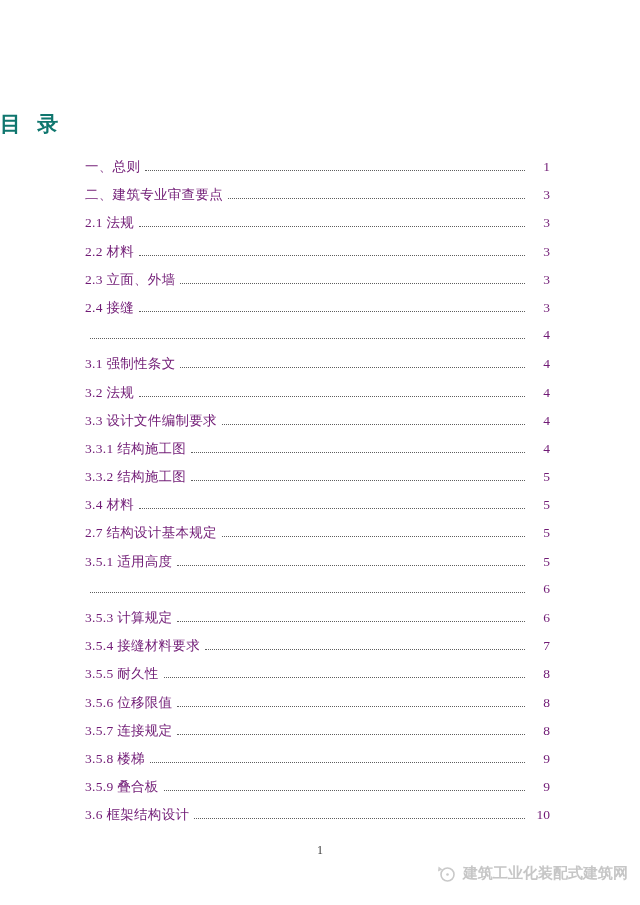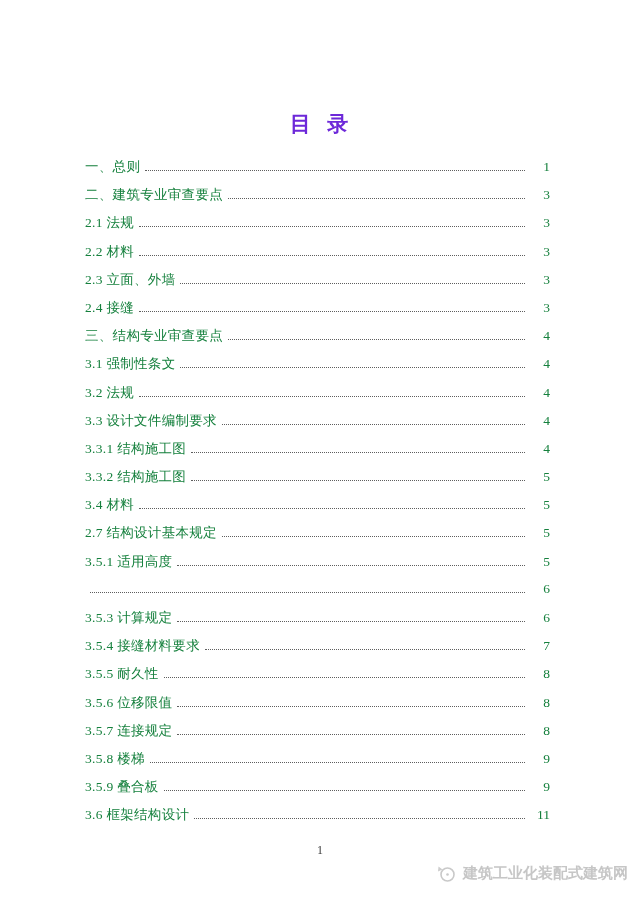--- a/index.html
+++ b/index.html
@@ -14,39 +14,39 @@
     background: #ffffff;
     font-family: "Liberation Serif", "DejaVu Serif", serif;
     color: #1e1e1e;
     overflow: hidden;
   }
   .doc-title {
     position: absolute;
     top: 110px;
     left: 0;
     width: 100%;
-    text-align: center;
+    text-align: left;
     font-size: 21px;
     font-weight: bold;
     letter-spacing: 2px;
     word-spacing: 7px;
-    color: #6d28d9;
+    color: #0f766e;
   }
   .toc {
     position: absolute;
     top: 158px;
     left: 85px;
     right: 90px;
   }
   .toc-row {
     display: flex;
     align-items: baseline;
     height: 28.2px;
     font-size: 13.5px;
-    color: #15803d;
+    color: #701a75;
   }
   .toc-label {
     white-space: nowrap;
     letter-spacing: 0.3px;
   }
   .toc-leader {
     flex: 1;
     height: 5px;
     border-bottom: 1.5px dotted #5e5e5e;
     margin: 0 3px 0 5px;
@@ -120,21 +120,20 @@
       <span class="toc-page">3</span>
     </div>
 
     <div class="toc-row">
       <span class="toc-label">2.4 接缝</span>
       <span class="toc-leader"></span>
       <span class="toc-page">3</span>
     </div>
 
     <div class="toc-row">
-      <span class="toc-label">三、结构专业审查要点</span>
       <span class="toc-leader"></span>
       <span class="toc-page">4</span>
     </div>
 
     <div class="toc-row">
       <span class="toc-label">3.1 强制性条文</span>
       <span class="toc-leader"></span>
       <span class="toc-page">4</span>
     </div>
 
@@ -223,21 +222,21 @@
 
     <div class="toc-row">
       <span class="toc-label">3.5.9 叠合板</span>
       <span class="toc-leader"></span>
       <span class="toc-page">9</span>
     </div>
 
     <div class="toc-row">
       <span class="toc-label">3.6 框架结构设计</span>
       <span class="toc-leader"></span>
-      <span class="toc-page">11</span>
+      <span class="toc-page">10</span>
     </div>
   </div>
 
   <div class="footer-pagenum">1</div>
 
   <div class="watermark">
     <span>
       <svg width="22" height="19" viewBox="0 0 22 19">
         <g fill="none" stroke="#c9c9c9" stroke-width="1.6" stroke-linecap="round">
           <circle cx="12.5" cy="10.5" r="6.5"></circle>

